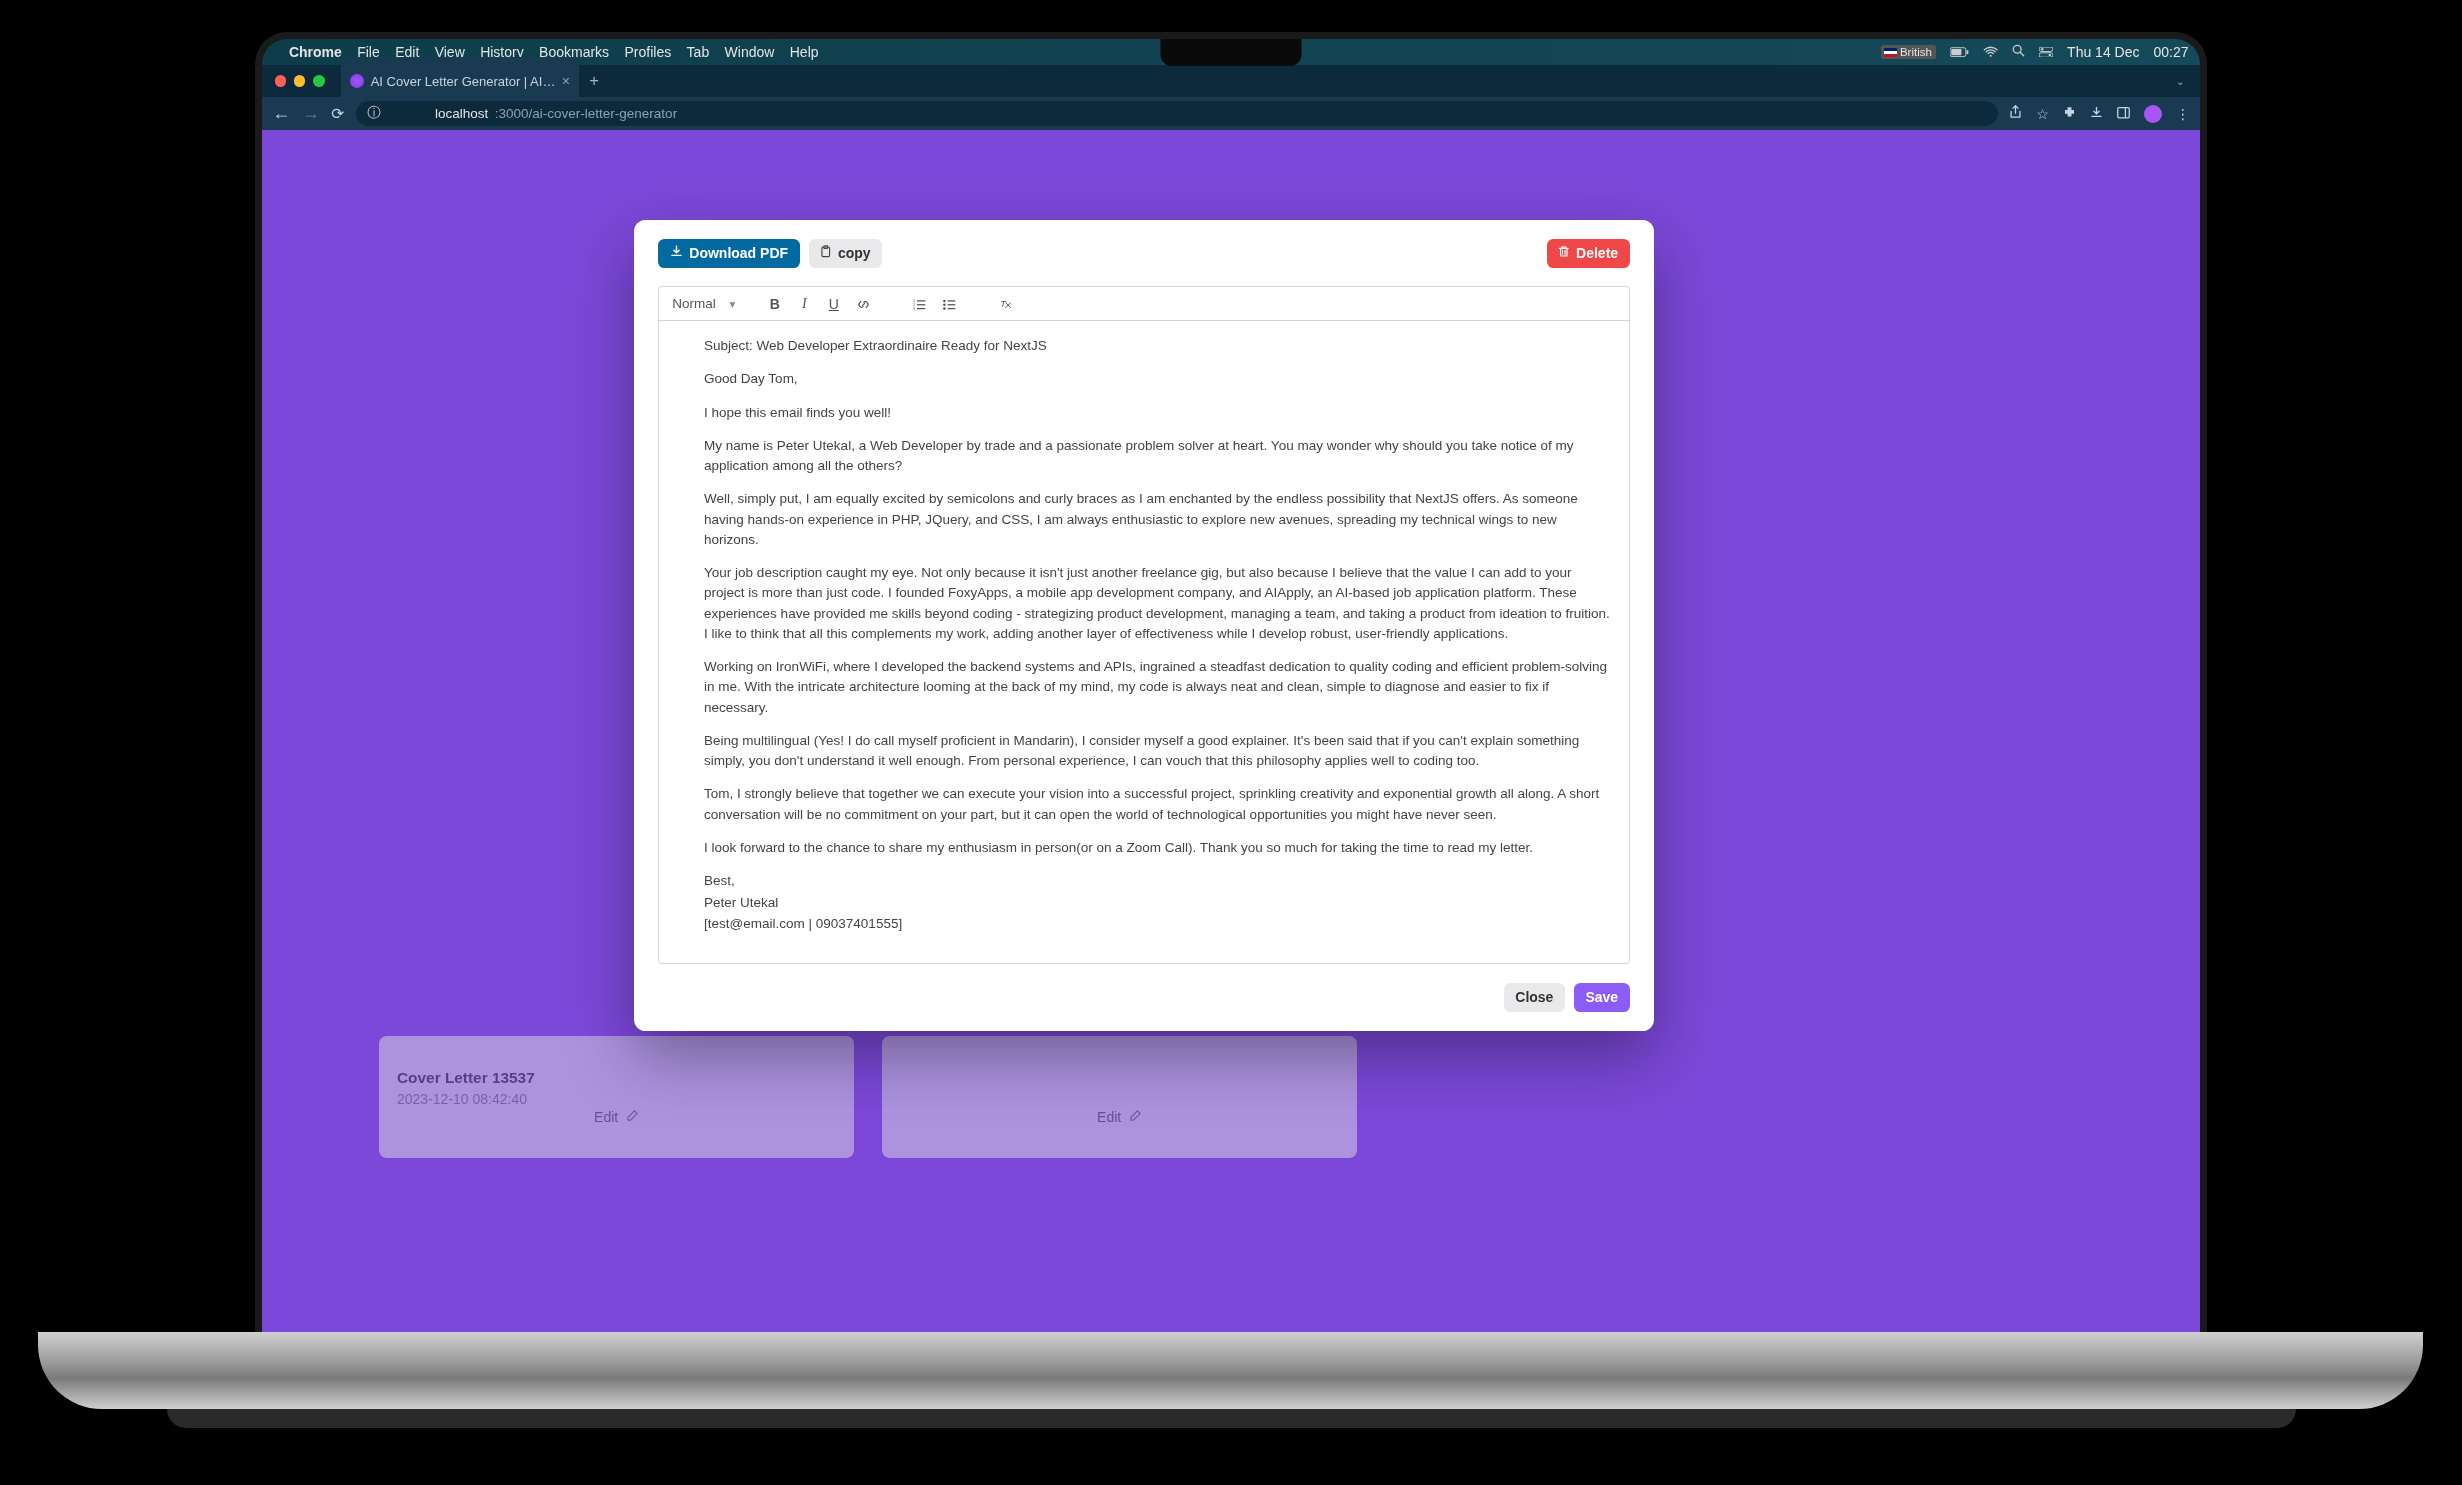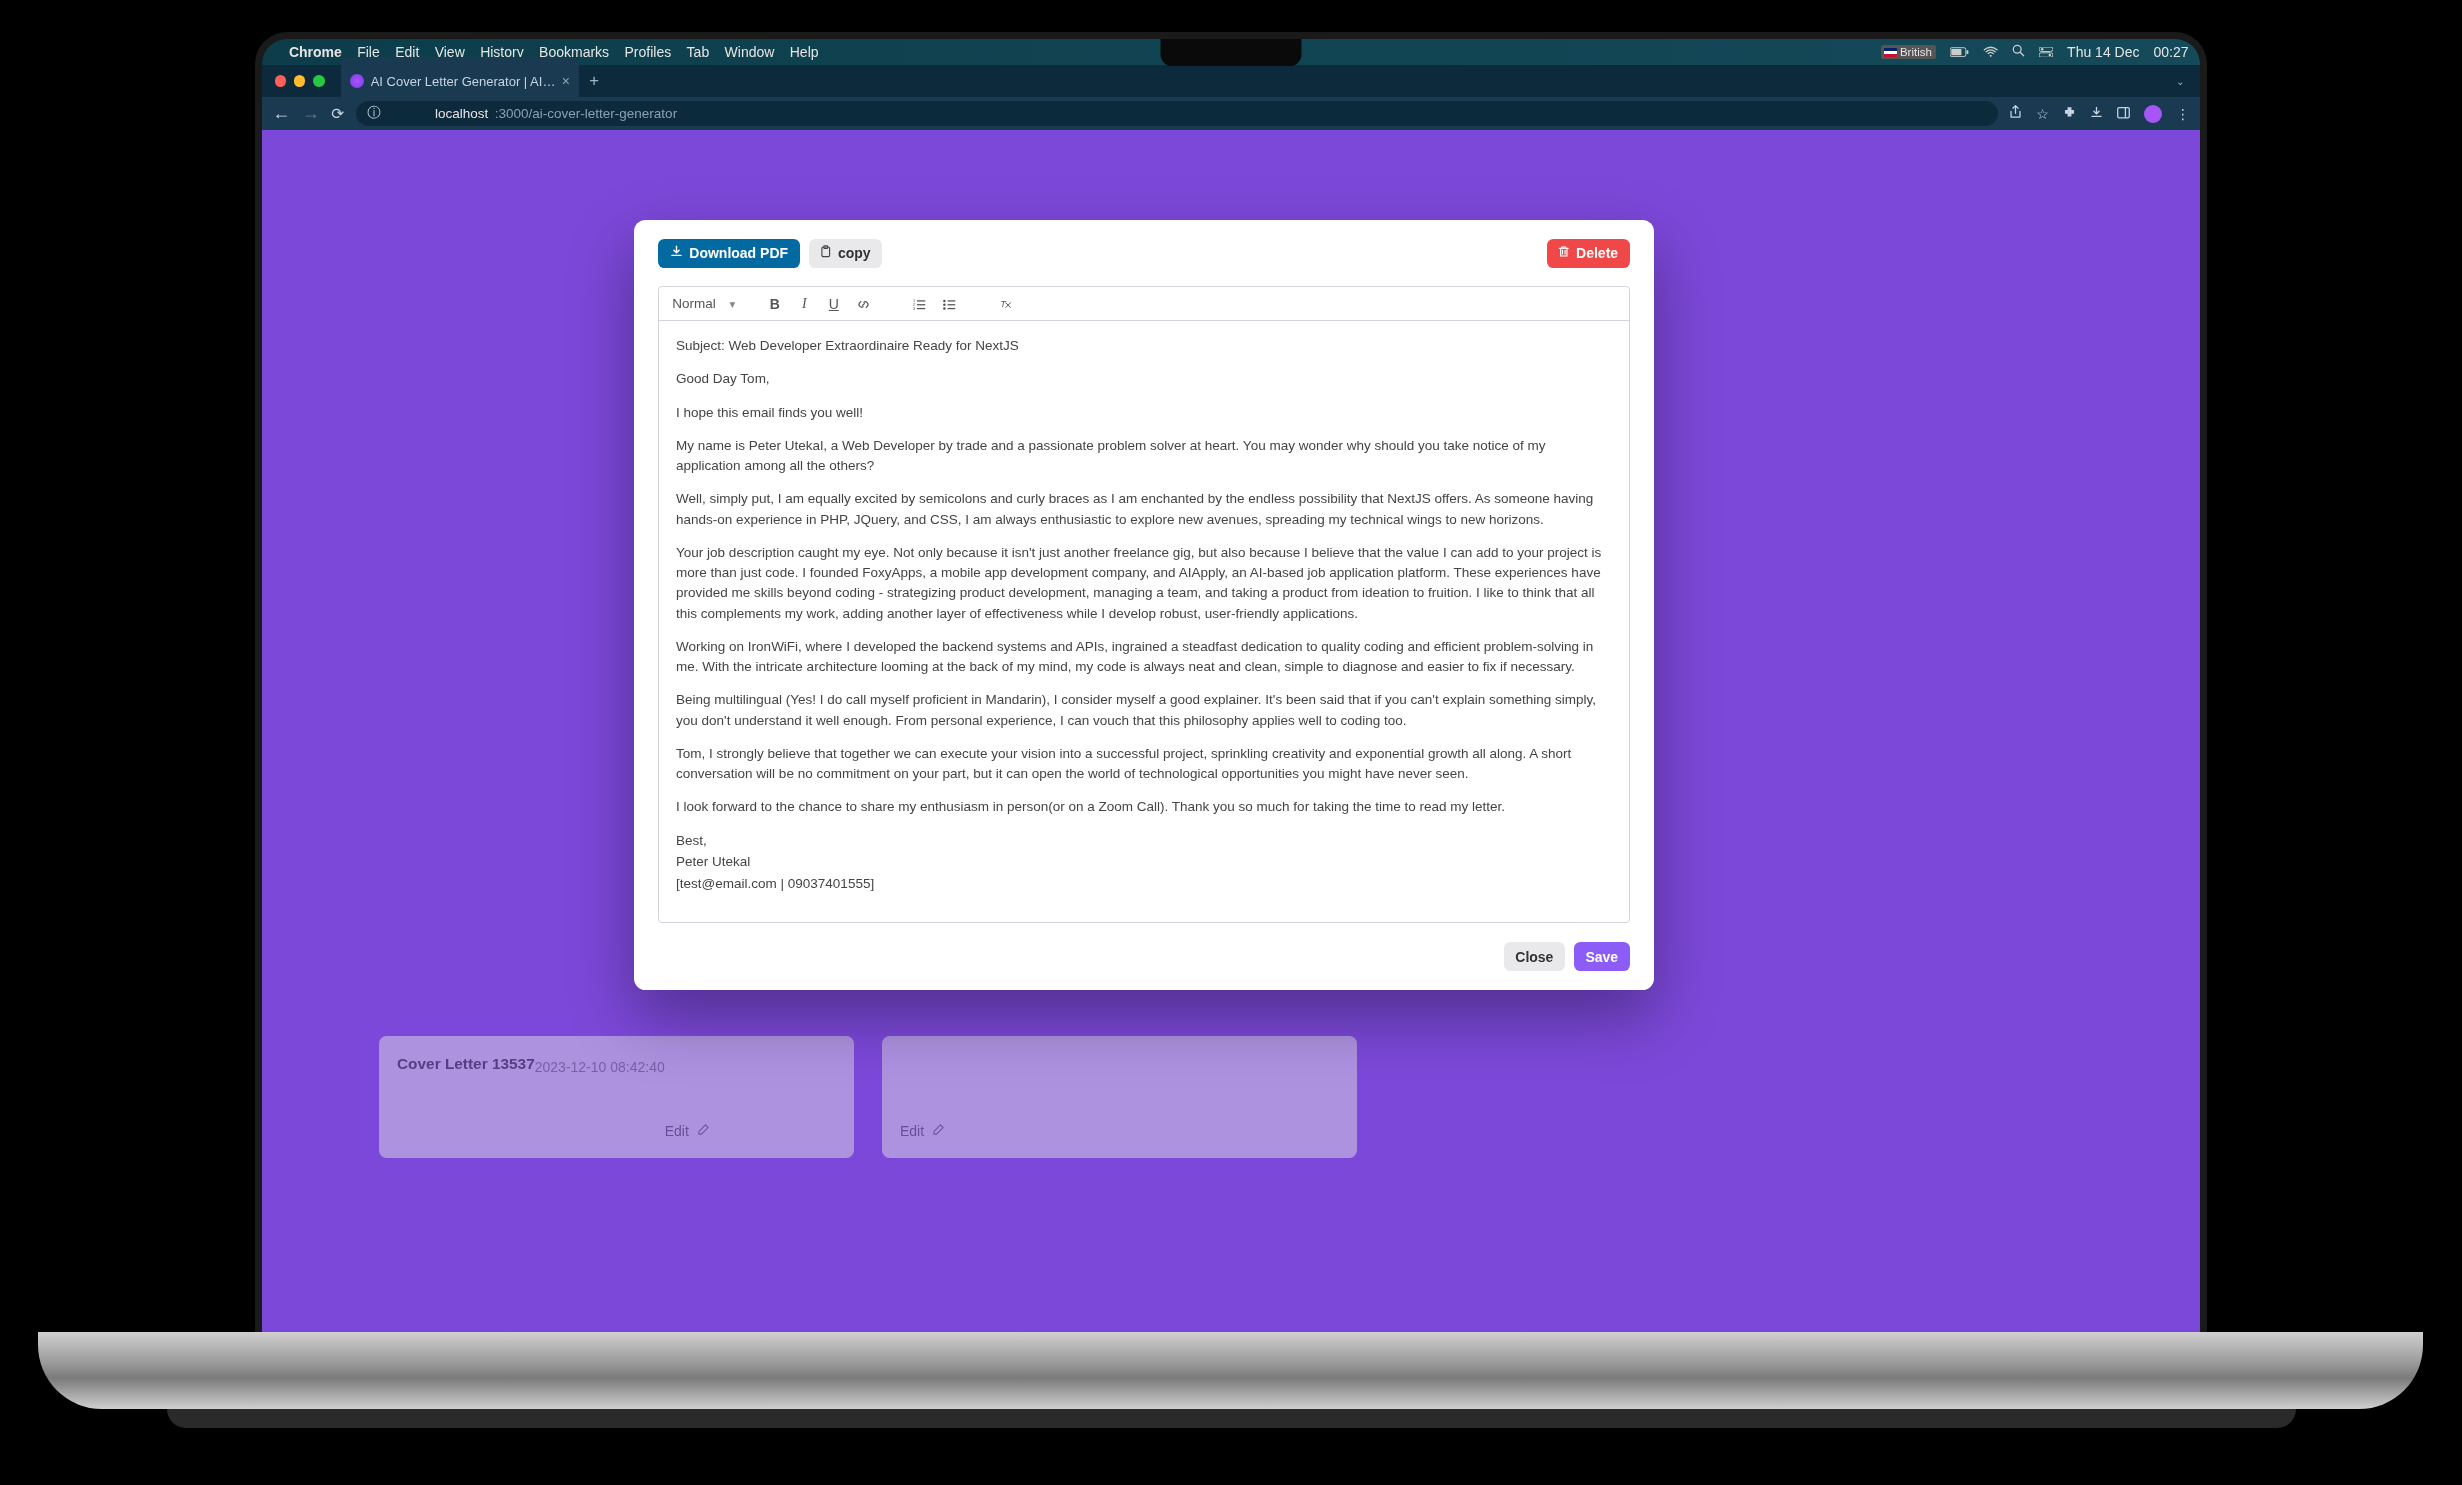--- a/index.html
+++ b/index.html
@@ -42,21 +42,21 @@
 .url-host { color: #e5e5e5; padding-left: 48px; }
 .url-path { color: #8aa0b3; }
 .right-icons { display: flex; align-items: center; gap: 14px; font-size: 14px; color: #c5d4e0; }
 .profile-dot { width: 18px; height: 18px; border-radius: 50%; background: #a855f7; }
 
 
 .page { flex: 1; background: #7c48d9; position: relative; overflow: hidden; }
 .overlay-bg { position: absolute; inset: 0; background: rgba(124,72,217,0.5); }
 
 
-.bg-card { position: absolute; background: #dedce6; border-radius: 7.7px; padding: 19px 18px; width: 475px; height: 122px; display: flex; flex-direction: row; }
+.bg-card { position: absolute; background: #dedce6; border-radius: 7.7px; padding: 33px 18px; width: 475px; height: 122px; display: flex; flex-direction: column; }
 .bg-card.c1 { left: 117px; top: 906px; }
 .bg-card.c2 { left: 620px; top: 906px; }
 .bg-card-title { font-weight: 600; font-size: 15.4px; color: #333; }
 .bg-card-date { color: #777; font-size: 14px; margin-top: 3.8px; }
 .bg-card-edit { margin-top: auto; align-self: center; display: flex; align-items: center; gap: 7.7px; color: #555; font-size: 14px; }
 
 
 .modal { position: absolute; left: 372px; top: 90px; width: 1020px; background: #fff; border-radius: 11.5px; box-shadow: 0 26px 64px rgba(0,0,0,0.35); padding: 19px 24.4px; }
 .modal-top { display: flex; align-items: center; gap: 9px; }
 .btn { display: inline-flex; align-items: center; gap: 6.4px; font-size: 14px; font-weight: 600; border-radius: 6.4px; padding: 6.4px 11.5px; border: none; cursor: pointer; }
@@ -71,21 +71,21 @@
 .tb-select { border: none; background: transparent; font-size: 13.5px; color: #555; padding: 2.6px 19px 2.6px 2.6px; appearance: none; position: relative; }
 .tb-select-wrap { position: relative; margin-right: 19px; }
 .tb-select-wrap::after { content: '▾'; position: absolute; right: 0; top: 3.8px; color: #888; pointer-events: none; font-size: 11.5px; }
 .tb-btn { width: 18px; height: 18px; display: flex; align-items: center; justify-content: center; color: #555; font-size: 14px; cursor: pointer; }
 .tb-btn.bold-b { font-weight: 700; }
 .tb-btn.italic-b { font-style: italic; font-family: serif; }
 .tb-btn.under-b { text-decoration: underline; }
 .tb-sep { width: 15.4px; }
 
 .editor-body { padding: 15.4px 16.7px; font-size: 13.5px; line-height: 1.5; color: #444; }
-.editor-body p { margin-bottom: 13px; }
+.editor-body p { margin-bottom: 13px; margin-left: 28px; }
 
 .modal-bottom { display: flex; justify-content: flex-end; gap: 9px; margin-top: 19px; }
 </style>
 </head>
 <body>
 
 <div class="laptop-frame">
   <div class="notch"></div>
 
   <div class="mac-menubar">

